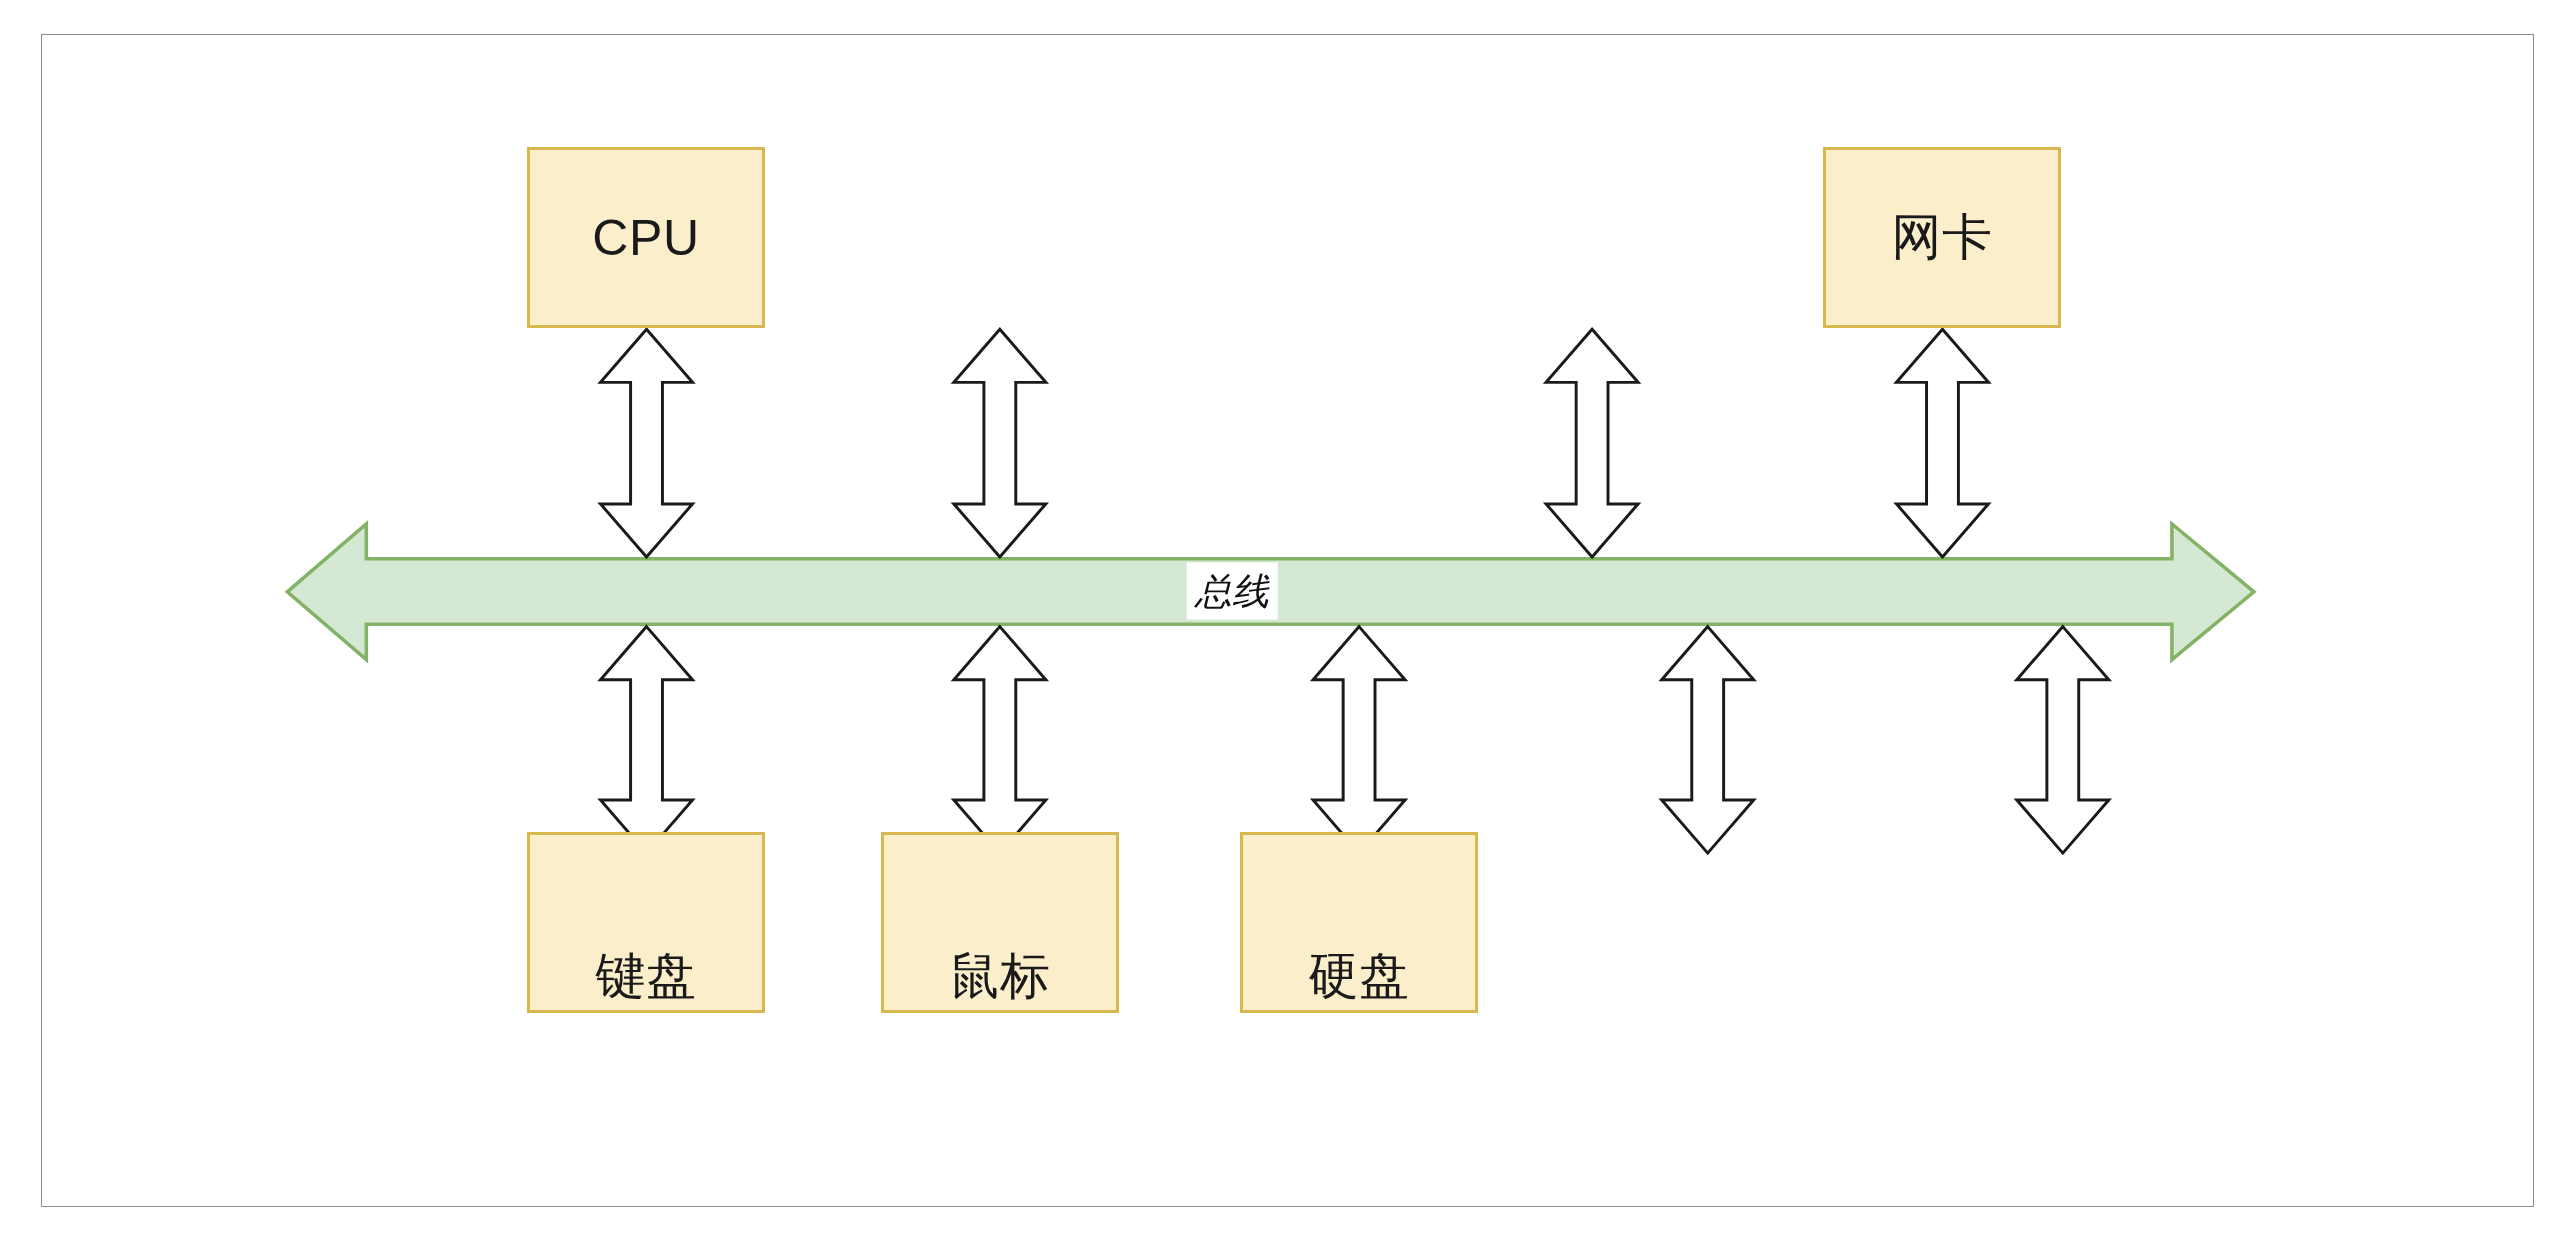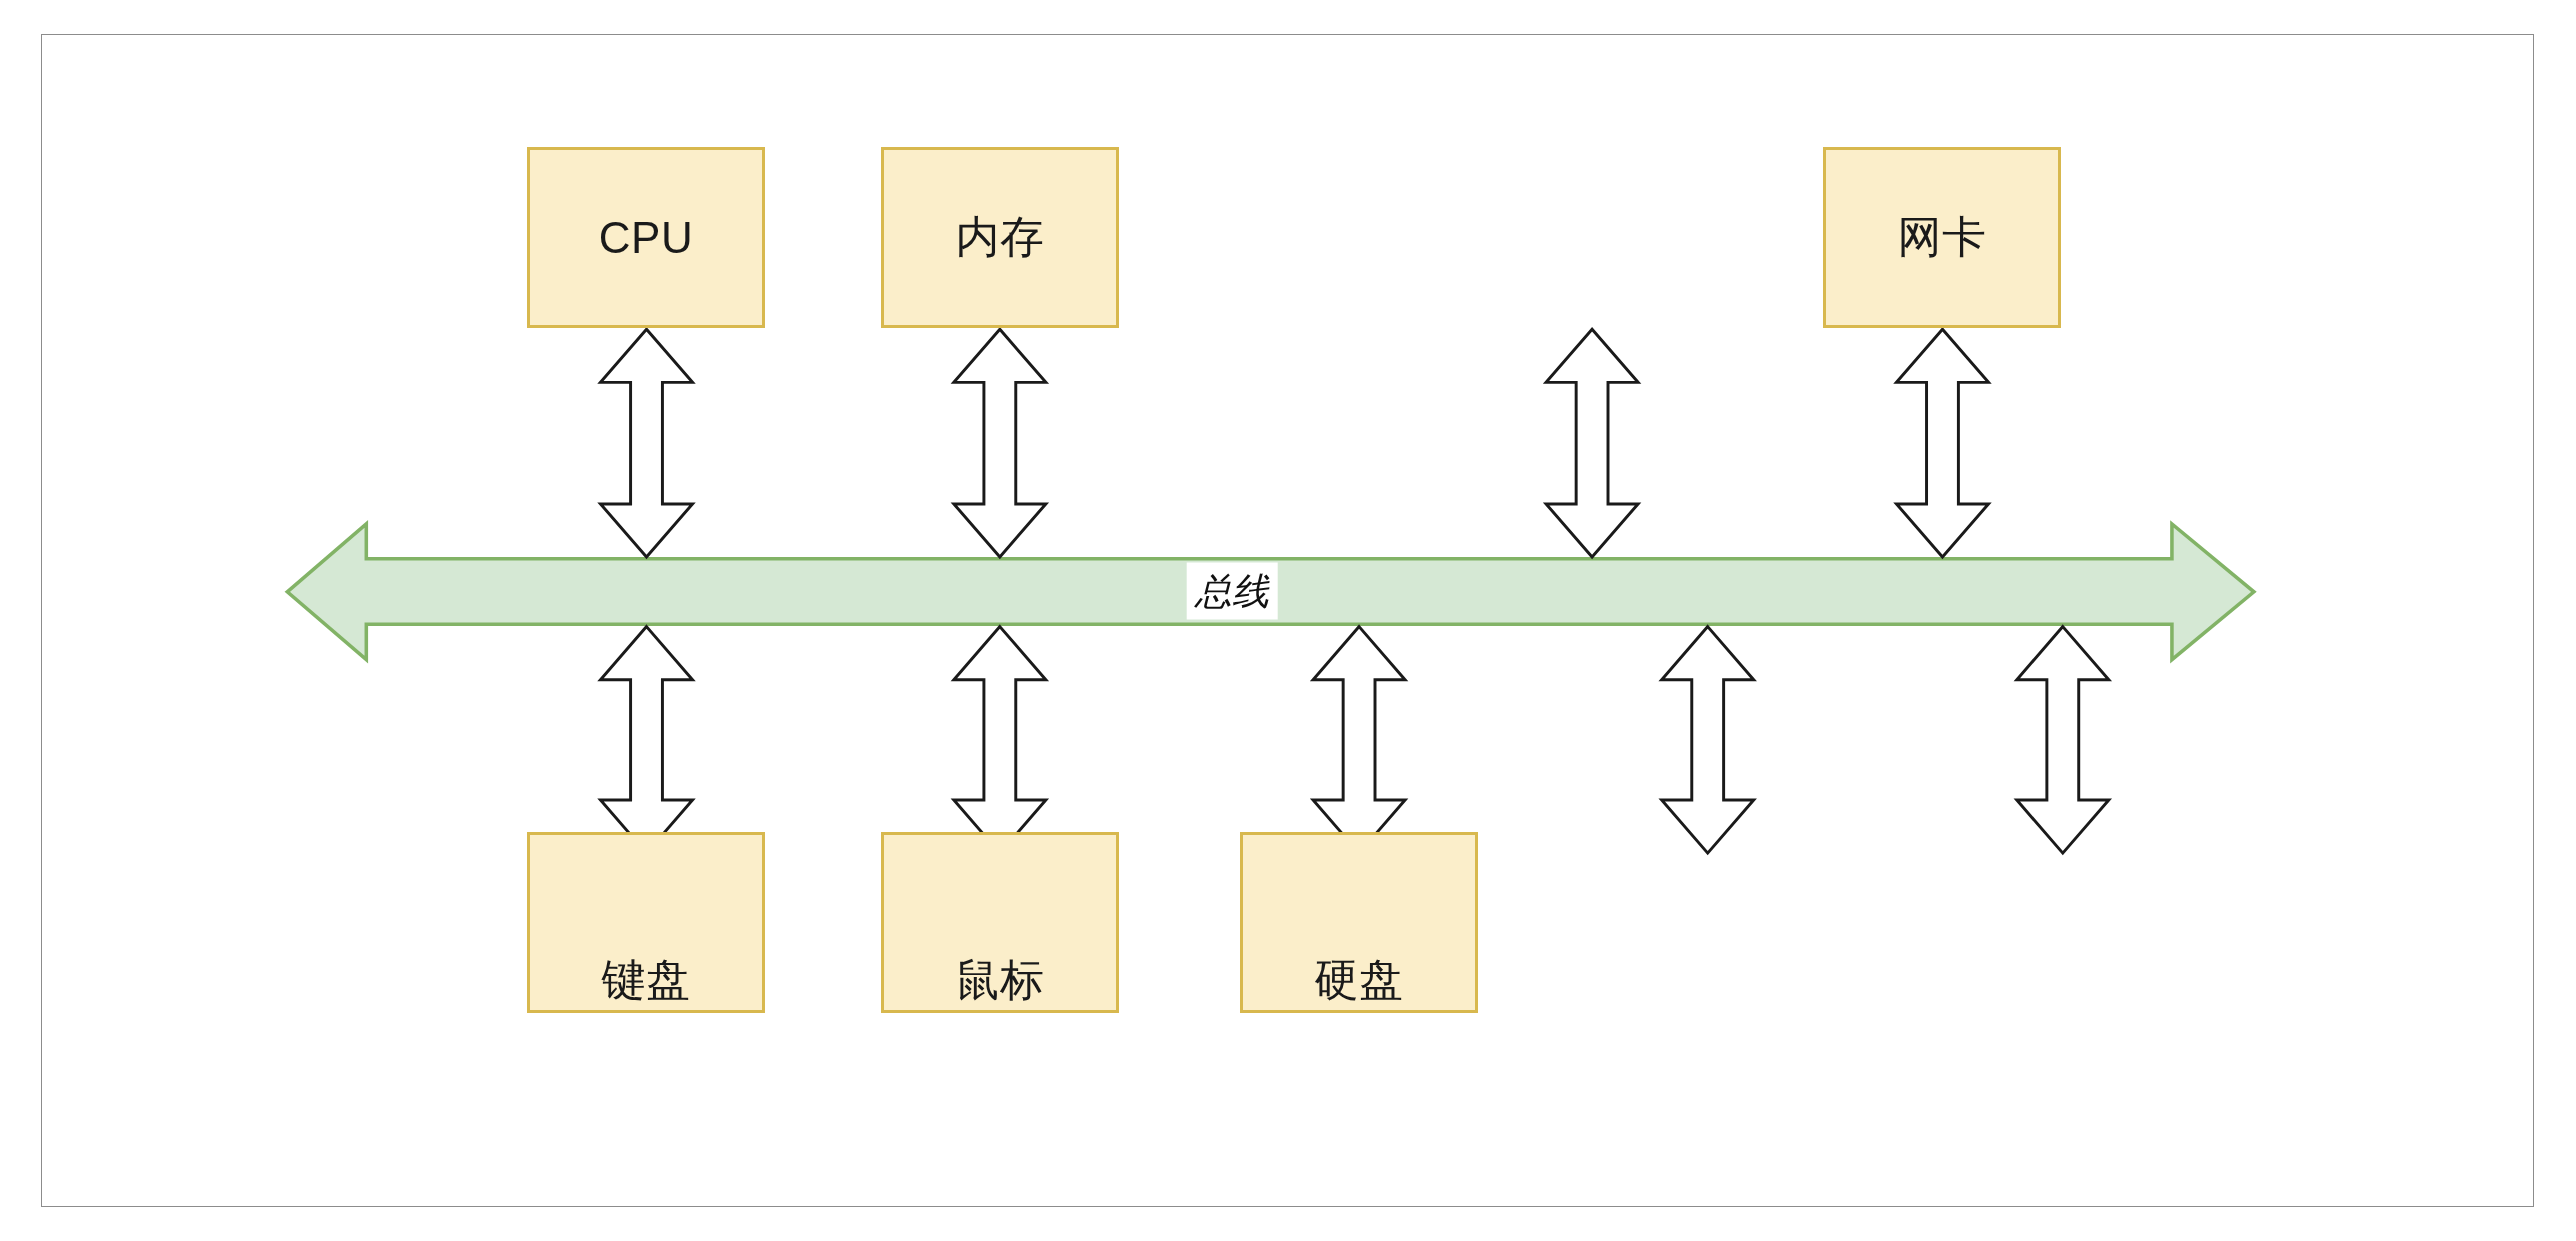--- a/index.html
+++ b/index.html
@@ -47,21 +47,21 @@
   .node {
     position: absolute;
     width: 238px;
     height: 181px;
     background: var(--node-fill, #fbeeca);
     border: 3.5px solid var(--node-stroke, #d8b84e);
     box-sizing: border-box;
     display: flex;
     align-items: center;
     justify-content: center;
-    font-size: 44px;
+    font-size: 50px;
     color: #1a1a1a;
     letter-spacing: 0.6px;
   }
   .node.row-top { top: 147px; }
   .node.row-bottom { top: 832px; align-items: flex-end; }
   .bus-label {
     position: absolute;
     left: 1232px;
     top: 591px;
     transform: translate(-50%, -50%);
@@ -92,23 +92,20 @@
     <polygon class="conn-poly" points="1096,1062 1174,1152 1123,1152 1123,1356 1174,1356 1096,1446 1018,1356 1069,1356 1069,1152 1018,1152"></polygon>
     <polygon class="conn-poly" points="1695,1062 1773,1152 1722,1152 1722,1356 1773,1356 1695,1446 1617,1356 1668,1356 1668,1152 1617,1152"></polygon>
     <polygon class="conn-poly" points="2304,1062 2382,1152 2331,1152 2331,1356 2382,1356 2304,1446 2226,1356 2277,1356 2277,1152 2226,1152"></polygon>
     <polygon class="conn-poly" points="2895,1062 2973,1152 2922,1152 2922,1356 2973,1356 2895,1446 2817,1356 2868,1356 2868,1152 2817,1152"></polygon>
     <polygon class="conn-poly" points="3497,1062 3575,1152 3524,1152 3524,1356 3575,1356 3497,1446 3419,1356 3470,1356 3470,1152 3419,1152"></polygon>
   </svg>
 
   <div class="node row-top" style="left:527px">
     <span>CPU</span>
   </div>
-  <div class="node row-top" style="left:881px">
-    <span>内存</span>
-  </div>
   <div class="node row-top" style="left:1823px">
     <span>网卡</span>
   </div>
 
   <div class="node row-bottom" style="left:527px">
     <span>键盘</span>
   </div>
   <div class="node row-bottom" style="left:881px">
     <span>鼠标</span>
   </div>

